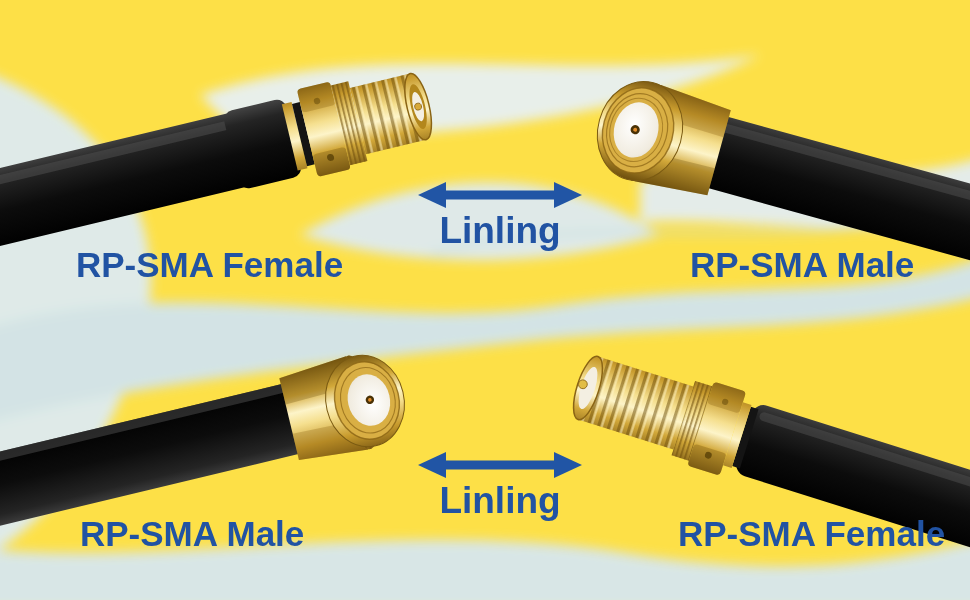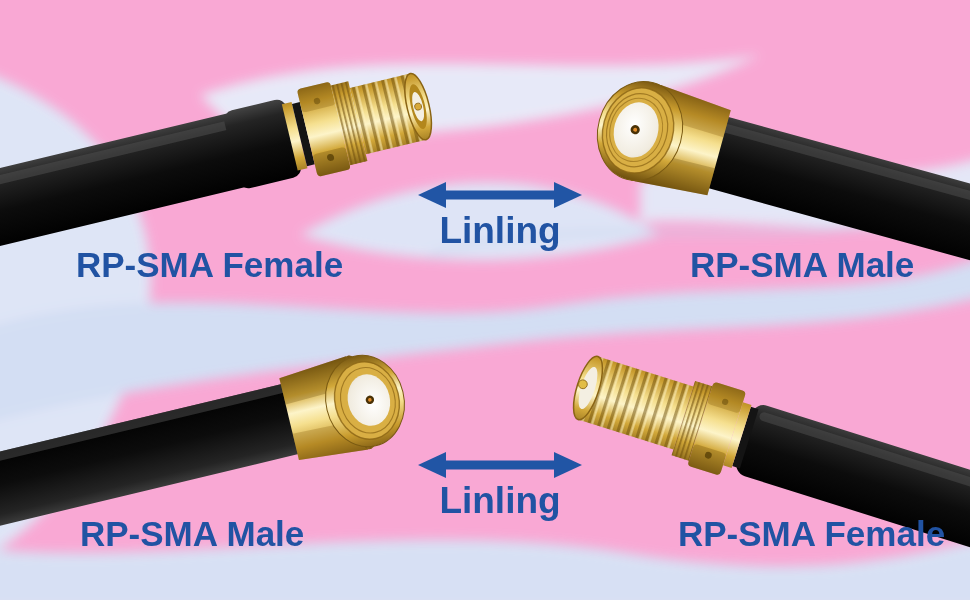--- a/index.html
+++ b/index.html
@@ -5,21 +5,21 @@
   html, body {
     margin: 0;
     padding: 0;
     background: #ffffff;
     font-family: "Liberation Sans", sans-serif;
   }
   #canvas {
     position: relative;
     width: 970px;
     height: 600px;
-    background: #f9a8d4;
+    background: #fde047;
     overflow: hidden;
   }
   #scene-svg {
     position: absolute;
     left: 0; top: 0;
     width: 970px; height: 600px;
     display: block;
   }
   .conn-label {
     position: absolute;

